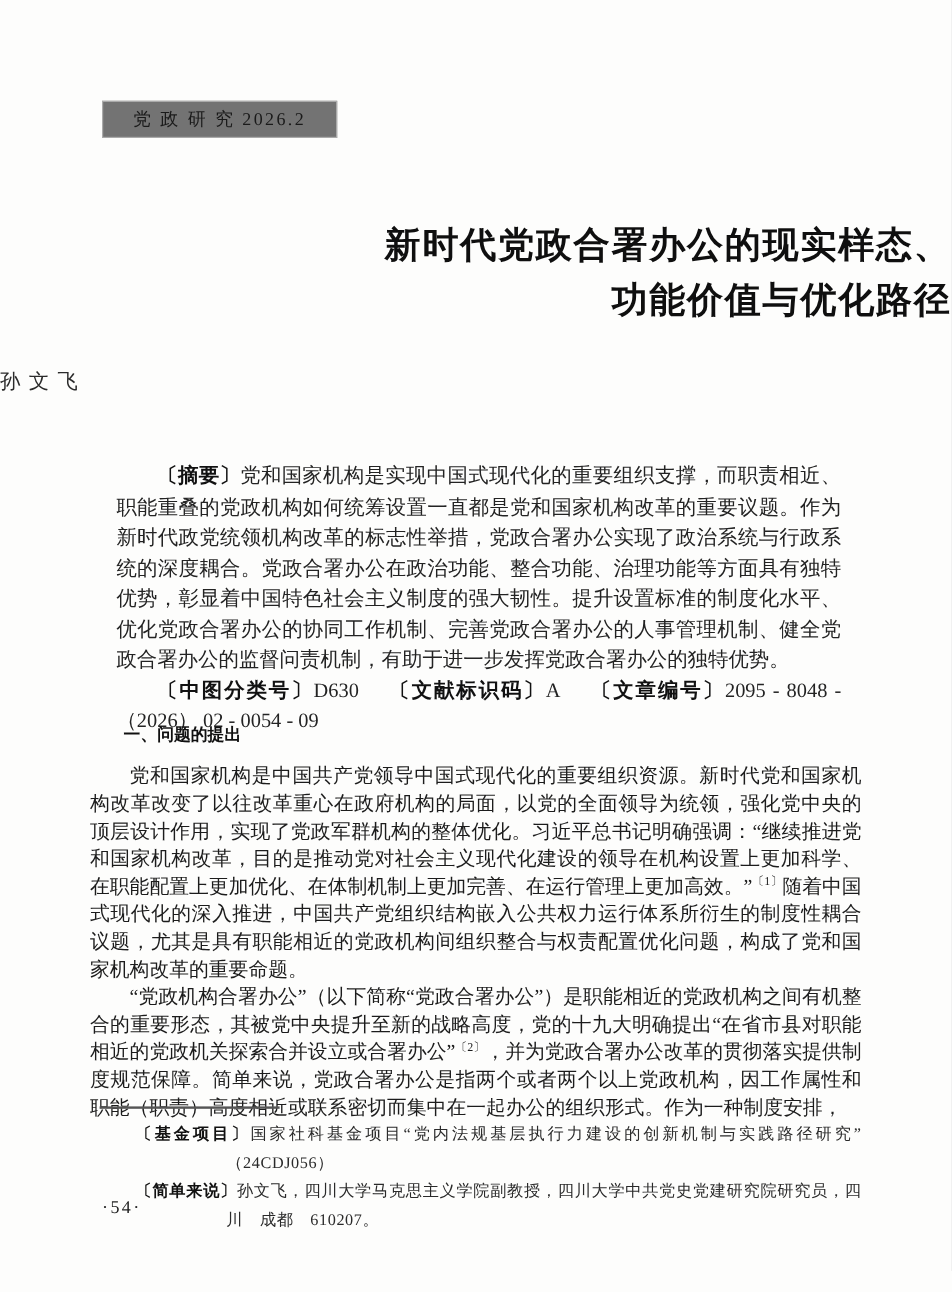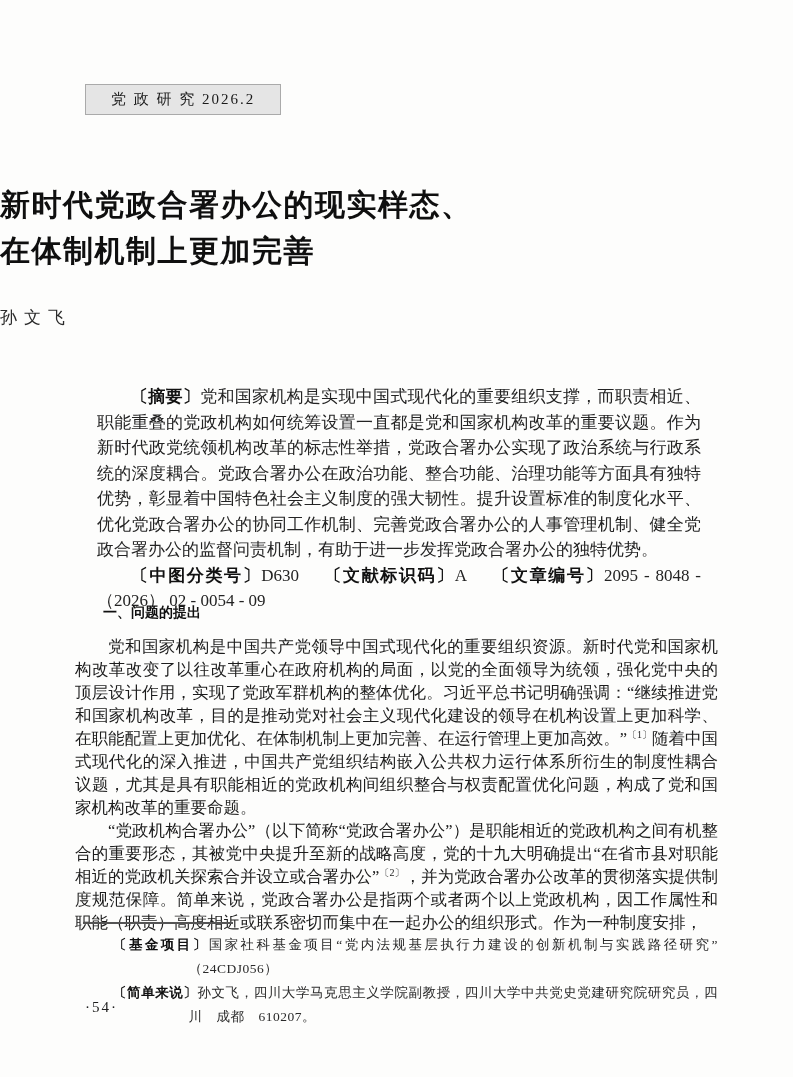--- a/index.html
+++ b/index.html
@@ -9,28 +9,28 @@
     margin:0 auto;
     background:#fdfdfc;
     color:#1d1d1d;
     font-family:"Liberation Serif","DejaVu Serif",serif;
     overflow:hidden;
   }
   
   .header-box{
     position:absolute;left:85px;top:84px;
     width:196px;height:31px;
-    background:#e5e5e5;border:1px solid #aaa;box-sizing:border-box;
+    background:#737373;border:1px solid #aaa;box-sizing:border-box;
     display:flex;align-items:center;justify-content:center;
     font-size:15px;letter-spacing:2px;color:#1a1a1a;
   }
   
   .title{
     position:absolute;top:182px;left:0;right:0;
-    margin:0;text-align:left;
+    margin:0;text-align:right;
     font-family:"Liberation Sans","DejaVu Sans",sans-serif;
     font-weight:bold;font-size:30px;line-height:46px;
     letter-spacing:1.5px;color:#0f0f0f;
   }
   
   .author{
     position:absolute;top:306px;left:0;right:0;
     font-size:17px;letter-spacing:7px;
     color:#2b2b2b;
   }
@@ -80,21 +80,21 @@
 <body>
 
 <div class="page">
 
   <div class="header-box">
     <span>党 政 研 究  2026.2</span>
   </div>
 
   <h1 class="title">
     <span>新时代党政合署办公的现实样态、</span><br>
-    <span>在体制机制上更加完善</span>
+    <span>功能价值与优化路径</span>
   </h1>
 
   <div class="author">孙文飞</div>
 
   <div class="abstract-block">
     <p><span class="meta-label">〔摘要〕</span><span>党和国家机构是实现中国式现代化的重要组织支撑，而职责相近、职能重叠的党政机构如何统筹设置一直都是党和国家机构改革的重要议题。作为新时代政党统领机构改革的标志性举措，党政合署办公实现了政治系统与行政系统的深度耦合。党政合署办公在政治功能、整合功能、治理功能等方面具有独特优势，彰显着中国特色社会主义制度的强大韧性。提升设置标准的制度化水平、优化党政合署办公的协同工作机制、完善党政合署办公的人事管理机制、健全党政合署办公的监督问责机制，有助于进一步发挥党政合署办公的独特优势。</span></p>
     <p class="cls-line"><span class="meta-label">〔中图分类号〕</span><span class="cls-value">D630</span><span class="meta-label">〔文献标识码〕</span><span class="cls-value">A</span><span class="meta-label">〔文章编号〕</span><span class="cls-value">2095 - 8048 - （2026） 02 - 0054 - 09</span></p>
   </div>
 
   <div class="body-text">

